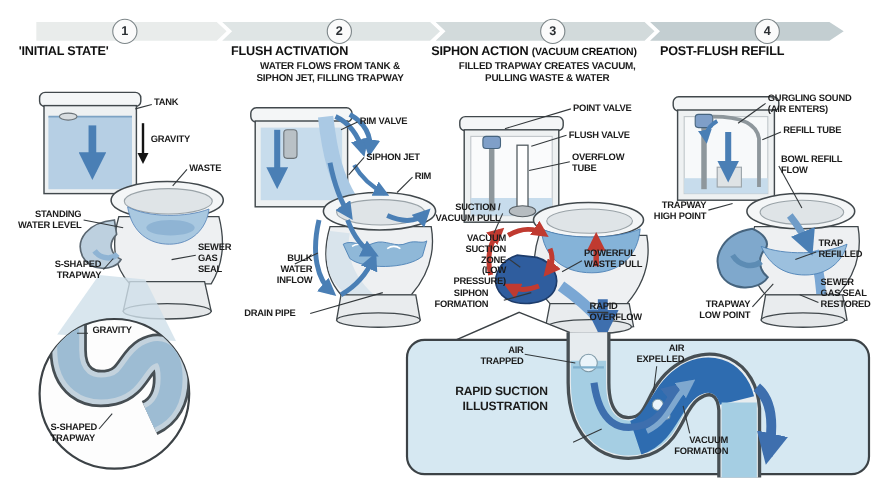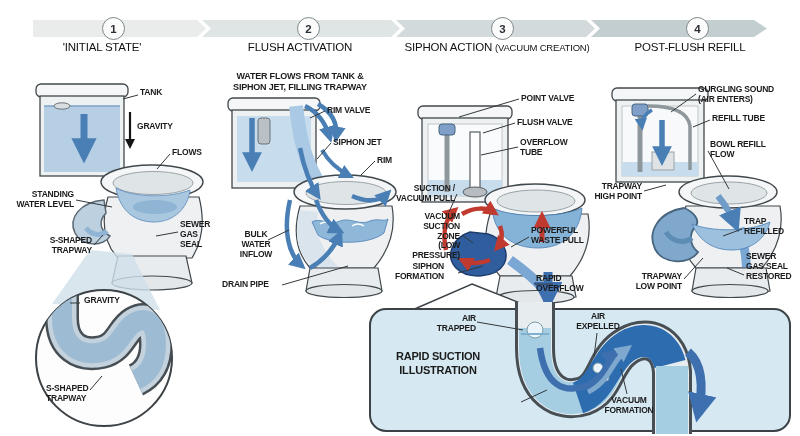--- a/index.html
+++ b/index.html
@@ -1,25 +1,25 @@
 <!DOCTYPE html>
 <html><head>
 <meta charset="utf-8">
 <style>
   html,body{margin:0;padding:0;background:#fff;}
   #stage{position:relative;width:800px;height:436px;background:#ffffff;overflow:hidden;
          font-family:"Liberation Sans",sans-serif;}
   .lbl{position:absolute;font-size:8.5px;font-weight:bold;line-height:1.15;color:#1b1b1b;
        letter-spacing:-0.2px;white-space:pre-line;z-index:3;}
-  .ta-r{text-align:right}.ta-c{text-align:center}
-  .step-title{position:absolute;top:41px;font-size:11.5px;font-weight:normal;color:#111;
-              text-align:center;letter-spacing:-0.2px;z-index:3;}
+  .ta-r{text-align:right}.ta-c{text-align:right}
+  .step-title{position:absolute;top:41px;font-size:11.5px;font-weight:bold;color:#111;
+              text-align:left;letter-spacing:-0.2px;z-index:3;}
   .step-title .note{font-size:9.5px;}
   .step-sub{position:absolute;top:55px;font-size:9px;font-weight:bold;color:#1b1b1b;
-            text-align:center;line-height:1.2;letter-spacing:-0.2px;white-space:pre-line;z-index:3;margin-top:16px;}
+            text-align:center;line-height:1.2;letter-spacing:-0.2px;white-space:pre-line;z-index:3;}
   .num-circle{position:absolute;top:17px;width:21px;height:21px;border:1.5px solid #7d8689;
               border-radius:50%;background:#fbfbfb;color:#2b2f33;font-size:11.5px;font-weight:bold;
               display:flex;align-items:center;justify-content:center;z-index:4;}
   svg{position:absolute;left:0;top:0;z-index:1;}
   .ld{stroke:#33383b;stroke-width:1;fill:none;}
 </style>
 </head>
 <body>
 
 <div id="stage">
@@ -31,20 +31,22 @@
 
   <div class="step-title" style="left:17px;width:170px">'INITIAL STATE'</div>
   <div class="step-title" style="left:210px;width:180px">FLUSH ACTIVATION</div>
   <div class="step-title" style="left:392px;width:210px">
     <span>SIPHON ACTION</span>
     <span class="note">(VACUUM CREATION)</span>
   </div>
   <div class="step-title" style="left:600px;width:180px">POST-FLUSH REFILL</div>
   <div class="step-sub" style="left:215px;width:170px">WATER FLOWS FROM TANK &amp;
 SIPHON JET, FILLING TRAPWAY</div>
+  <div class="step-sub" style="left:400px;width:195px">FILLED TRAPWAY CREATES VACUUM,
+PULLING WASTE &amp; WATER</div>
 
   <svg width="800" height="436" viewBox="0 0 800 436">
     <defs>
       <marker id="mBlue" viewBox="0 0 10 10" refX="7" refY="5" markerWidth="3.6" markerHeight="3.6" orient="auto">
           <path d="M0,0 L10,5 L0,10 Z" fill="#4a7fb5"></path>
         </marker>
       <marker id="mBlueBig" viewBox="0 0 10 10" refX="7" refY="5" markerWidth="3.2" markerHeight="3.2" orient="auto">
           <path d="M0,0 L10,5 L0,10 Z" fill="#3e6fae"></path>
         </marker>
       <marker id="mRed" viewBox="0 0 10 10" refX="7" refY="5" markerWidth="3.4" markerHeight="3.4" orient="auto">
@@ -219,21 +221,21 @@
         <path class="ld" d="M744,275 L727,268"></path>
       <path class="ld" d="M477,322 L523,330"></path>
         <path class="ld" d="M597,333 L594,357"></path>
       <path class="ld" d="M521,402 L547,390"></path>
         <path class="ld" d="M627,394 L621,369"></path>
     </g>
   </svg>
 
   <div class="lbl" style="left:140px;top:88px">TANK</div>
   <div class="lbl" style="left:137px;top:122px">GRAVITY</div>
-  <div class="lbl" style="left:172px;top:148px">FLOWS</div>
+  <div class="lbl" style="left:172px;top:148px">WASTE</div>
   <div class="lbl ta-r" style="left:2px;top:190px;width:72px">STANDING
 WATER LEVEL</div>
   <div class="lbl" style="left:180px;top:220px">SEWER
 GAS
 SEAL</div>
   <div class="lbl ta-r" style="left:18px;top:236px;width:74px">S-SHAPED
 TRAPWAY</div>
   <div class="lbl" style="left:84px;top:296px">GRAVITY</div>
   <div class="lbl" style="left:46px;top:384px">S-SHAPED
 TRAPWAY</div>

